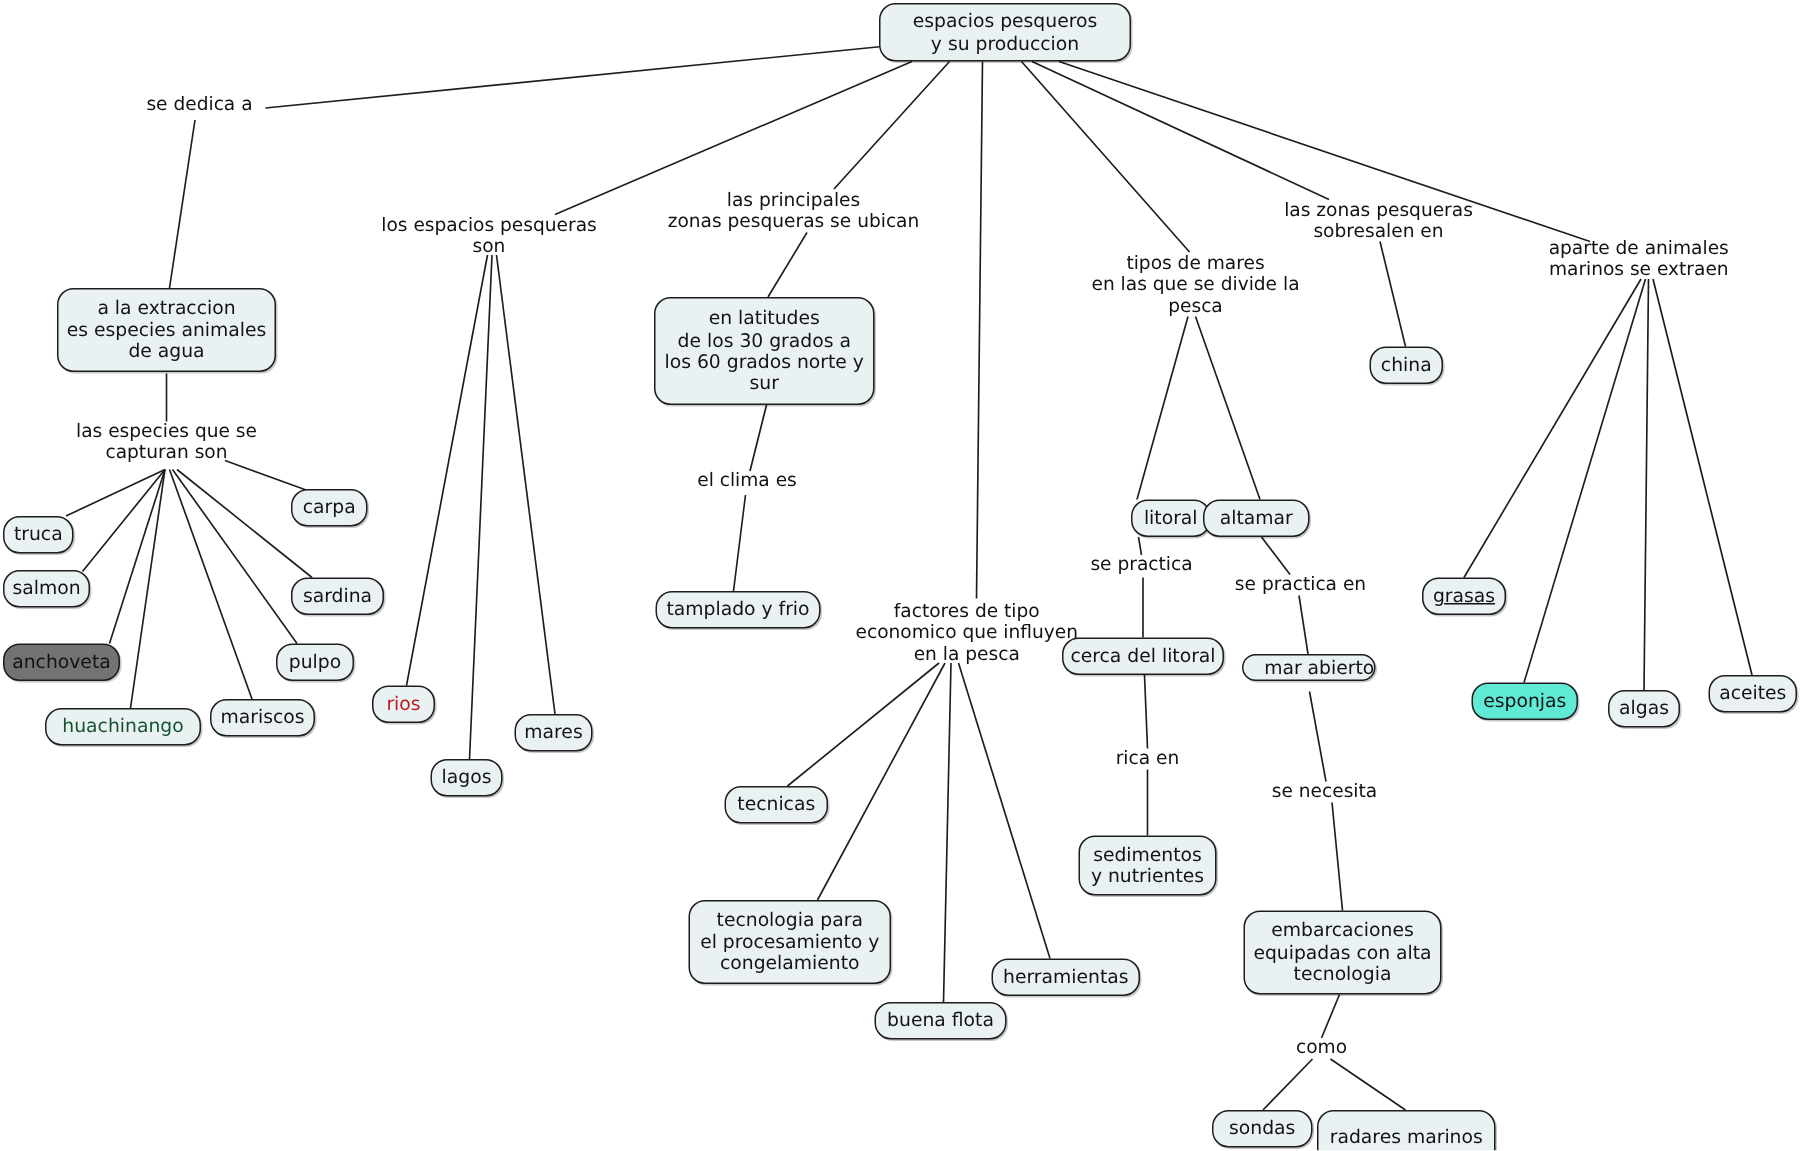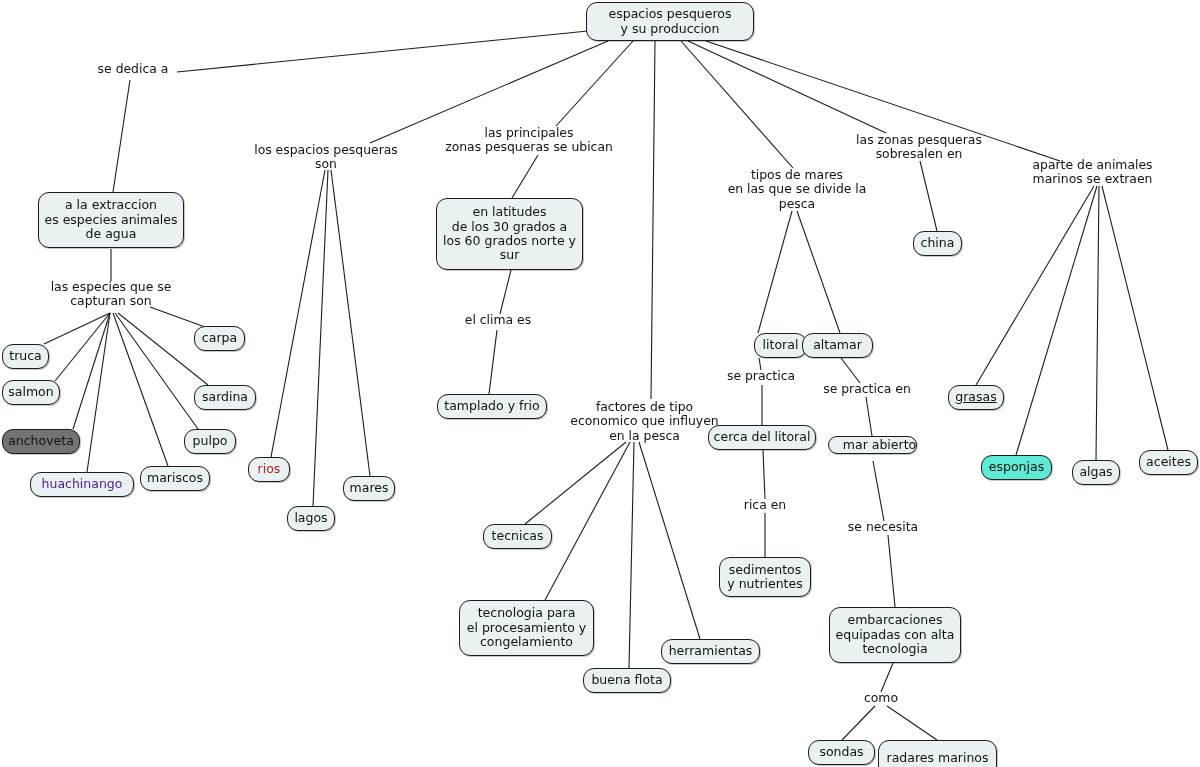--- a/index.html
+++ b/index.html
@@ -108,21 +108,21 @@
     </svg>
   <div id="node-layer">
       <div class="cm-node" style="left: 586px; top: 2px; width: 168px; height: 39px; background: rgb(233, 241, 243); border-color: rgb(29, 29, 29); color: rgb(19, 19, 19);">espacios pesqueros
 y su produccion</div>
       <div class="cm-node" style="left: 38px; top: 192px; width: 146px; height: 56px; background: rgb(233, 241, 243); border-color: rgb(29, 29, 29); color: rgb(19, 19, 19);">a la extraccion
 es especies animales
 de agua</div>
       <div class="cm-node" style="left: 2px; top: 344px; width: 47px; height: 25px; background: rgb(233, 241, 243); border-color: rgb(29, 29, 29); color: rgb(19, 19, 19);">truca</div>
       <div class="cm-node" style="left: 2px; top: 380px; width: 58px; height: 25px; background: rgb(233, 241, 243); border-color: rgb(29, 29, 29); color: rgb(19, 19, 19);">salmon</div>
       <div class="cm-node" style="left: 2px; top: 429px; width: 78px; height: 25px; background: #737373; border-color: rgb(29, 29, 29); color: rgb(19, 19, 19);">anchoveta</div>
-      <div class="cm-node" style="left: 30px; top: 472px; width: 104px; height: 25px; background: rgb(233, 241, 243); border-color: rgb(29, 29, 29); color: #4c1d95;">huachinango</div>
+      <div class="cm-node" style="left: 30px; top: 472px; width: 104px; height: 25px; background: rgb(233, 241, 243); border-color: rgb(29, 29, 29); color: #14532d;">huachinango</div>
       <div class="cm-node" style="left: 140px; top: 466px; width: 70px; height: 25px; background: rgb(233, 241, 243); border-color: rgb(29, 29, 29); color: rgb(19, 19, 19);">mariscos</div>
       <div class="cm-node" style="left: 184px; top: 429px; width: 52px; height: 25px; background: rgb(233, 241, 243); border-color: rgb(29, 29, 29); color: rgb(19, 19, 19);">pulpo</div>
       <div class="cm-node" style="left: 194px; top: 385px; width: 62px; height: 25px; background: rgb(233, 241, 243); border-color: rgb(29, 29, 29); color: rgb(19, 19, 19);">sardina</div>
       <div class="cm-node" style="left: 194px; top: 326px; width: 51px; height: 25px; background: rgb(233, 241, 243); border-color: rgb(29, 29, 29); color: rgb(19, 19, 19);">carpa</div>
       <div class="cm-node" style="left: 248px; top: 457px; width: 42px; height: 25px; background: rgb(233, 241, 243); border-color: rgb(29, 29, 29); color: #b91c1c;">rios</div>
       <div class="cm-node" style="left: 287px; top: 506px; width: 48px; height: 25px; background: rgb(233, 241, 243); border-color: rgb(29, 29, 29); color: rgb(19, 19, 19);">lagos</div>
       <div class="cm-node" style="left: 343px; top: 476px; width: 52px; height: 25px; background: rgb(233, 241, 243); border-color: rgb(29, 29, 29); color: rgb(19, 19, 19);">mares</div>
       <div class="cm-node" style="left: 436px; top: 198px; width: 147px; height: 72px; background: rgb(233, 241, 243); border-color: rgb(29, 29, 29); color: rgb(19, 19, 19);">en latitudes
 de los 30 grados a
 los 60 grados norte y

